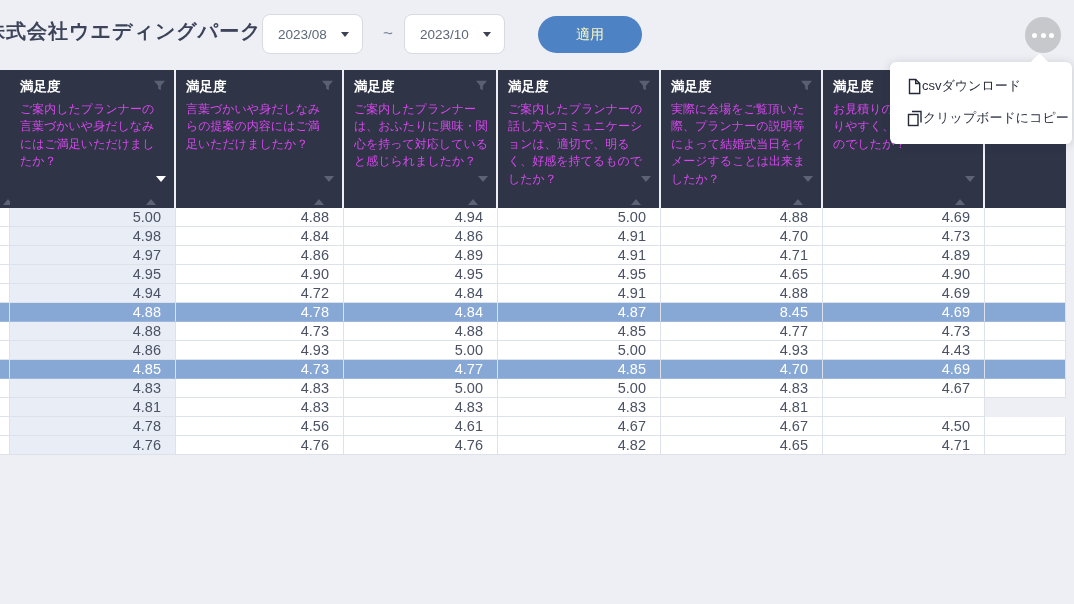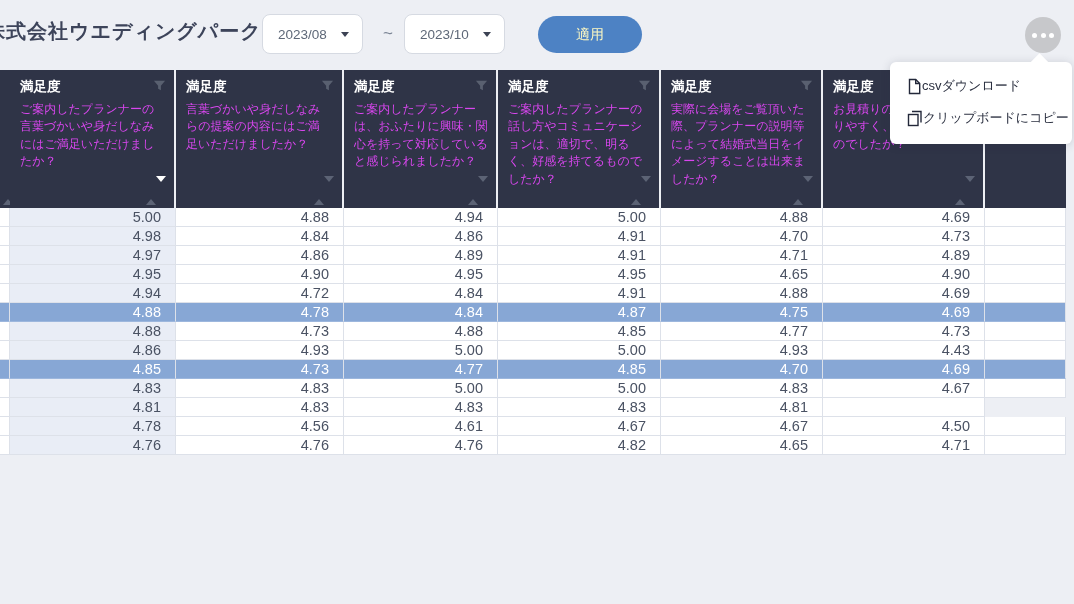--- a/index.html
+++ b/index.html
@@ -283,21 +283,21 @@
     <div class="tcell">4.88</div>
     <div class="tcell">4.69</div>
     <div class="tcell filler"></div>
   </div>
       <div class="trow hl">
     <div class="tcell strip"></div>
     <div class="tcell c1">4.88</div>
     <div class="tcell">4.78</div>
     <div class="tcell">4.84</div>
     <div class="tcell">4.87</div>
-    <div class="tcell">4.75</div>
+    <div class="tcell">8.45</div>
     <div class="tcell">4.69</div>
     <div class="tcell filler"></div>
   </div>
       <div class="trow">
     <div class="tcell strip"></div>
     <div class="tcell c1">4.88</div>
     <div class="tcell">4.73</div>
     <div class="tcell">4.88</div>
     <div class="tcell">4.85</div>
     <div class="tcell">4.77</div>

